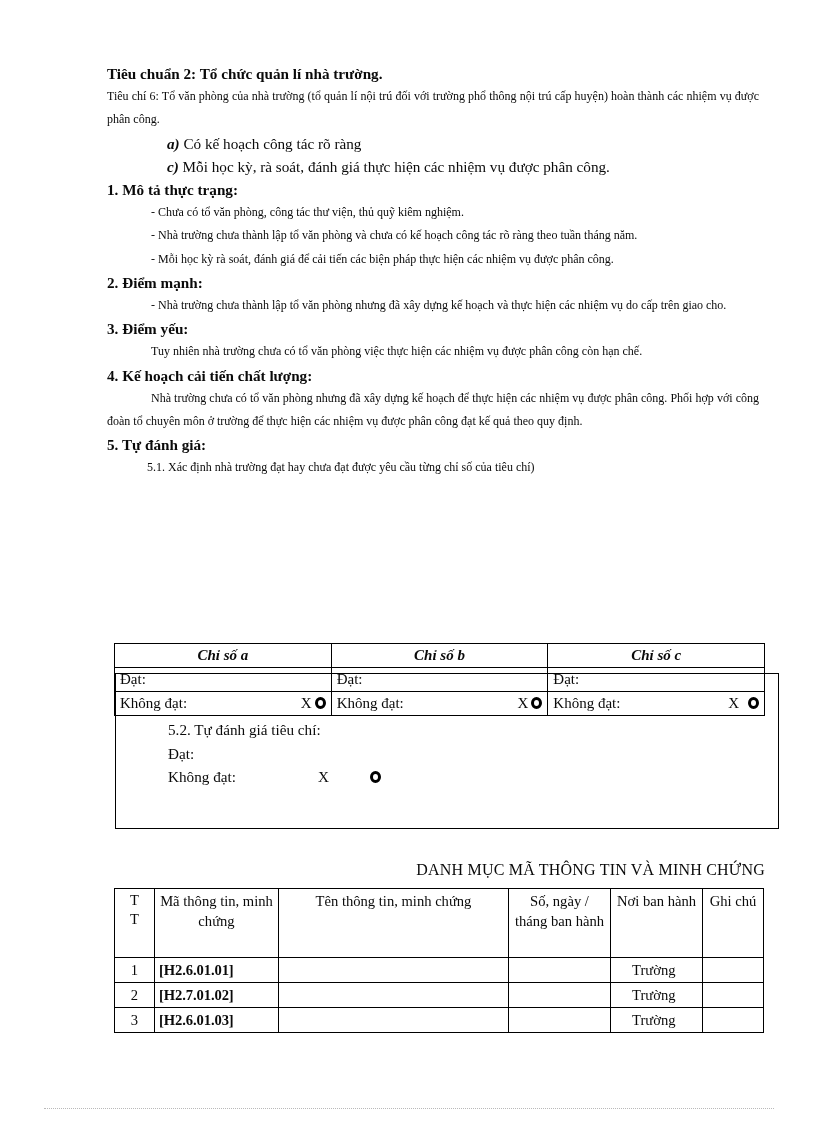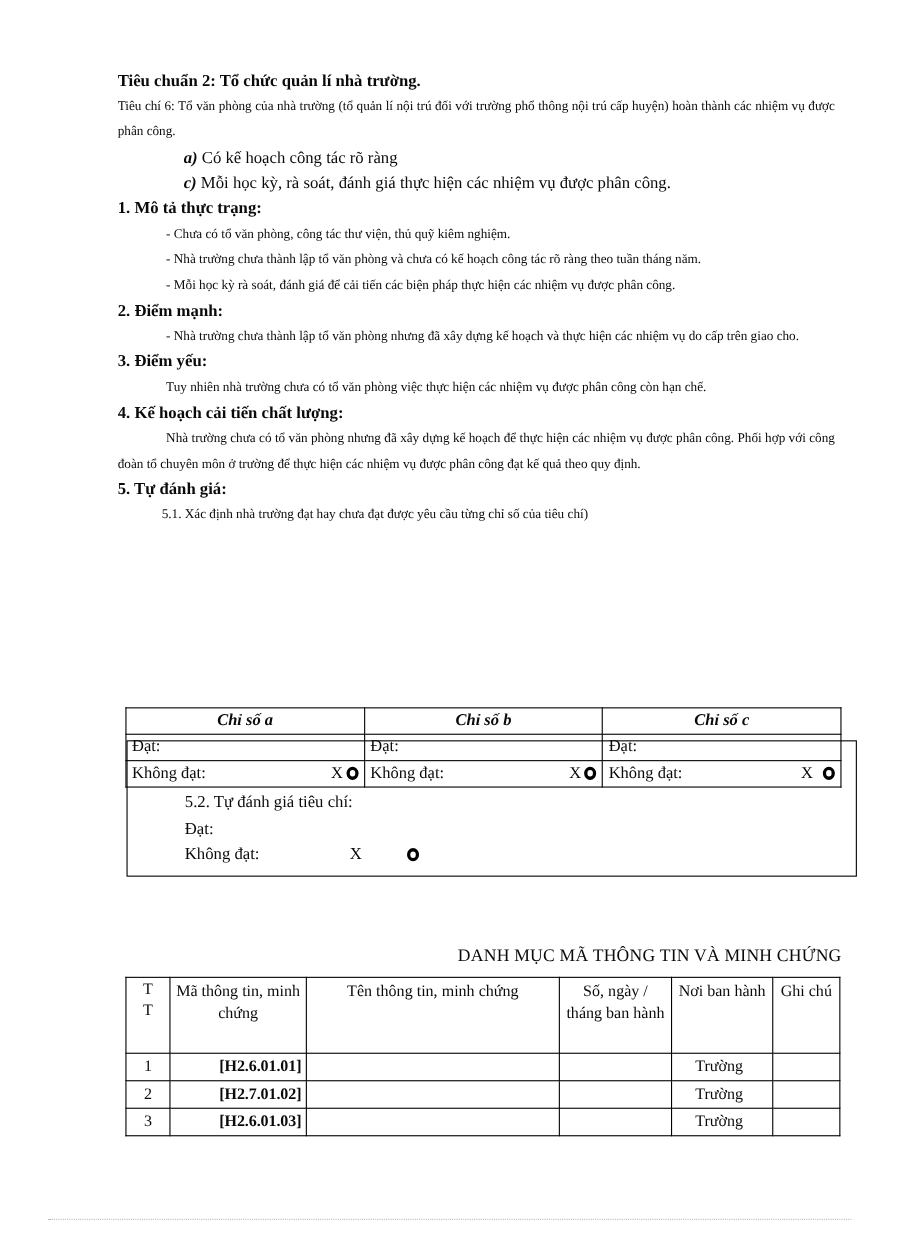--- a/index.html
+++ b/index.html
@@ -99,21 +99,21 @@
     box-sizing: border-box;
     vertical-align: -2px;
   }
 
   
   .box-52 {
     position: absolute;
     left: 115px;
     top: 673px;
     width: 664px;
-    height: 124px;
+    height: 156px;
     border: 1.5px solid #000;
     box-sizing: border-box;
   }
   .box-52 .inner {
     position: absolute;
     left: 52px;
     top: 44px;
     font-size: 15.2px;
     line-height: 23.5px;
   }
@@ -160,21 +160,21 @@
     vertical-align: top;
   }
   .tbl-evidence tbody td {
     height: 19px;
   }
   .tbl-evidence td.c-no {
     text-align: center;
   }
   .tbl-evidence td.c-code {
     font-weight: bold;
-    text-align: right;
+    text-align: left;
     letter-spacing: -.1px;
   }
   .tbl-evidence td.c-place {
     text-align: left;
     padding-left: 21px;
   }
   .th-tt span { display: block; line-height: 19px; }
 
   
   .footer-rule {

